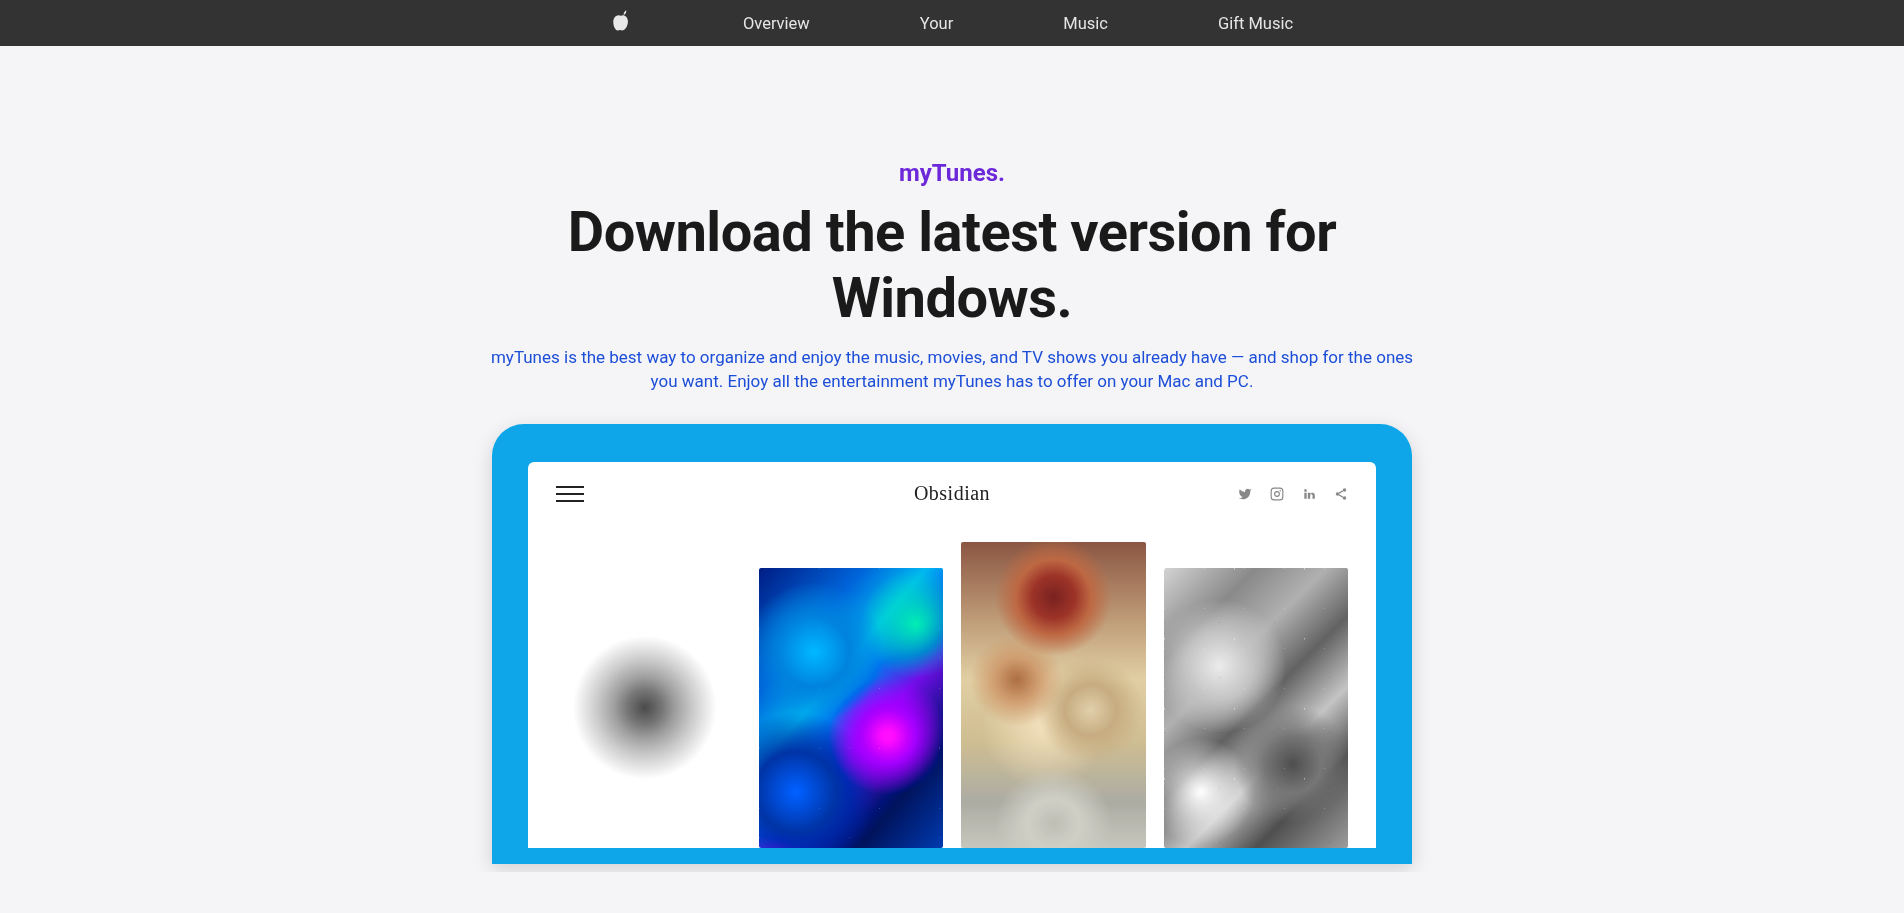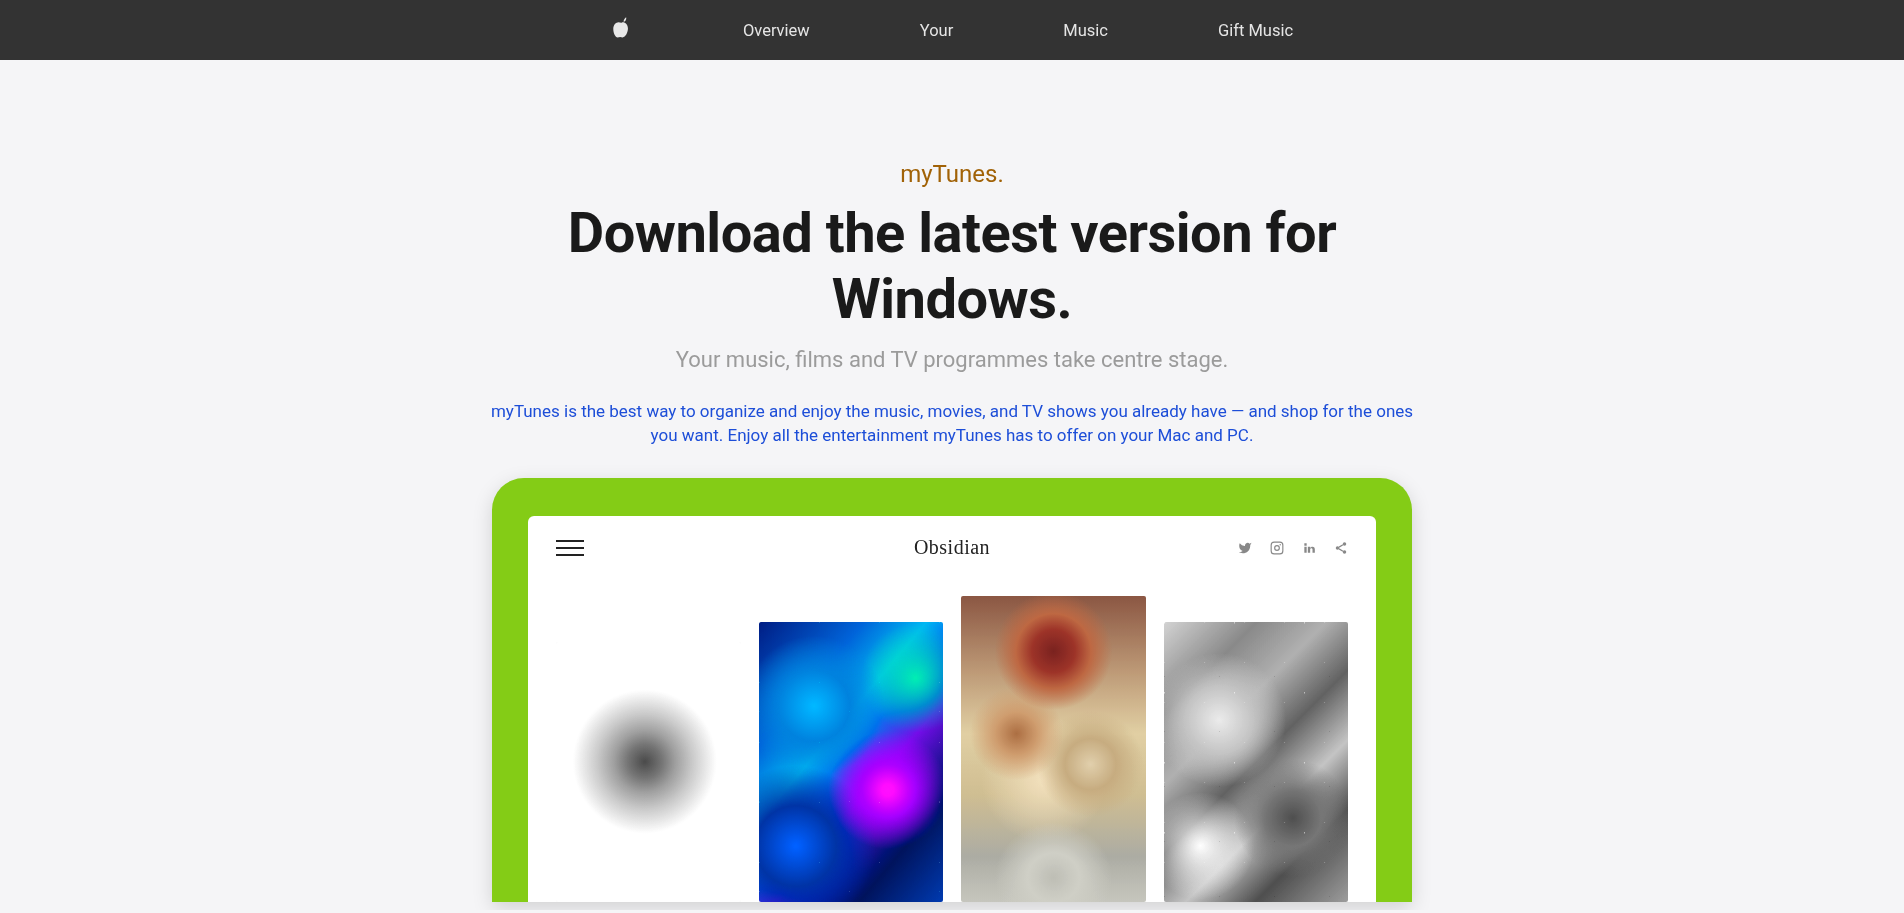--- a/index.html
+++ b/index.html
@@ -3,21 +3,21 @@
 <meta charset="utf-8">
 <style>
   * { margin: 0; padding: 0; box-sizing: border-box; }
   body {
     font-family: -apple-system, BlinkMacSystemFont, "Segoe UI", Roboto, Helvetica, Arial, sans-serif;
     background: #f5f5f7;
     color: #1d1d1f;
   }
   .navbar {
     background: #333333;
-    height: 60px;
+    height: 46px;
     display: flex;
     align-items: center;
     justify-content: center;
     gap: 110px;
   }
   .navbar .logo {
     width: 22px;
     height: 26px;
     display: flex;
     align-items: center;
@@ -35,23 +35,24 @@
     cursor: pointer;
   }
   .hero {
     max-width: 1000px;
     margin: 0 auto;
     text-align: center;
     padding: 100px 20px 0;
   }
   .hero .brand {
     font-size: 24px;
-    font-weight: 400;
-    color: #a16207;
+    font-weight: 700;
+    color: #6d28d9;
     margin-bottom: 12px;
+    margin-top: 13px;
   }
   .hero .headline {
     font-size: 56px;
     font-weight: 700;
     color: #1a1a1a;
     margin-bottom: 15px;
     letter-spacing: -0.5px;
   }
   .hero .subhead {
     font-size: 22px;
@@ -63,23 +64,23 @@
     font-size: 17px;
     color: #1d4ed8;
     line-height: 1.4;
     max-width: 940px;
     margin: 0 auto 30px;
   }
   
   .device-frame {
     max-width: 920px;
     margin: 8px auto;
-    background: #84cc16;
+    background: #0ea5e9;
     border-radius: 32px 32px 0 0;
-    padding: 38px 36px 0;
+    padding: 38px 36px 16px;
     box-shadow: 0 6px 20px rgba(0,0,0,0.15);
   }
   .device-screen {
     background: #fff;
     border-radius: 6px 6px 0 0;
     padding: 24px 28px 0;
     min-height: 380px;
     overflow: hidden;
   }
   .screen-header {
@@ -204,21 +205,20 @@
   </a>
   <a>Overview</a>
   <a>Your</a>
   <a>Music</a>
   <a>Gift Music</a>
 </nav>
 
 <section class="hero">
   <div class="brand">myTunes.</div>
   <h1 class="headline">Download the latest version for Windows.</h1>
-  <div class="subhead">Your music, films and TV programmes take centre stage.</div>
   <p class="description">myTunes is the best way to organize and enjoy the music, movies, and TV shows you already have — and shop for the ones you want. Enjoy all the entertainment myTunes has to offer on your Mac and PC.</p>
 
   <div class="device-frame">
     <div class="device-screen">
       <div class="screen-header">
         <div class="screen-header-wrap">
           <div class="hamburger">
             <span></span>
               <span></span>
               <span></span>

